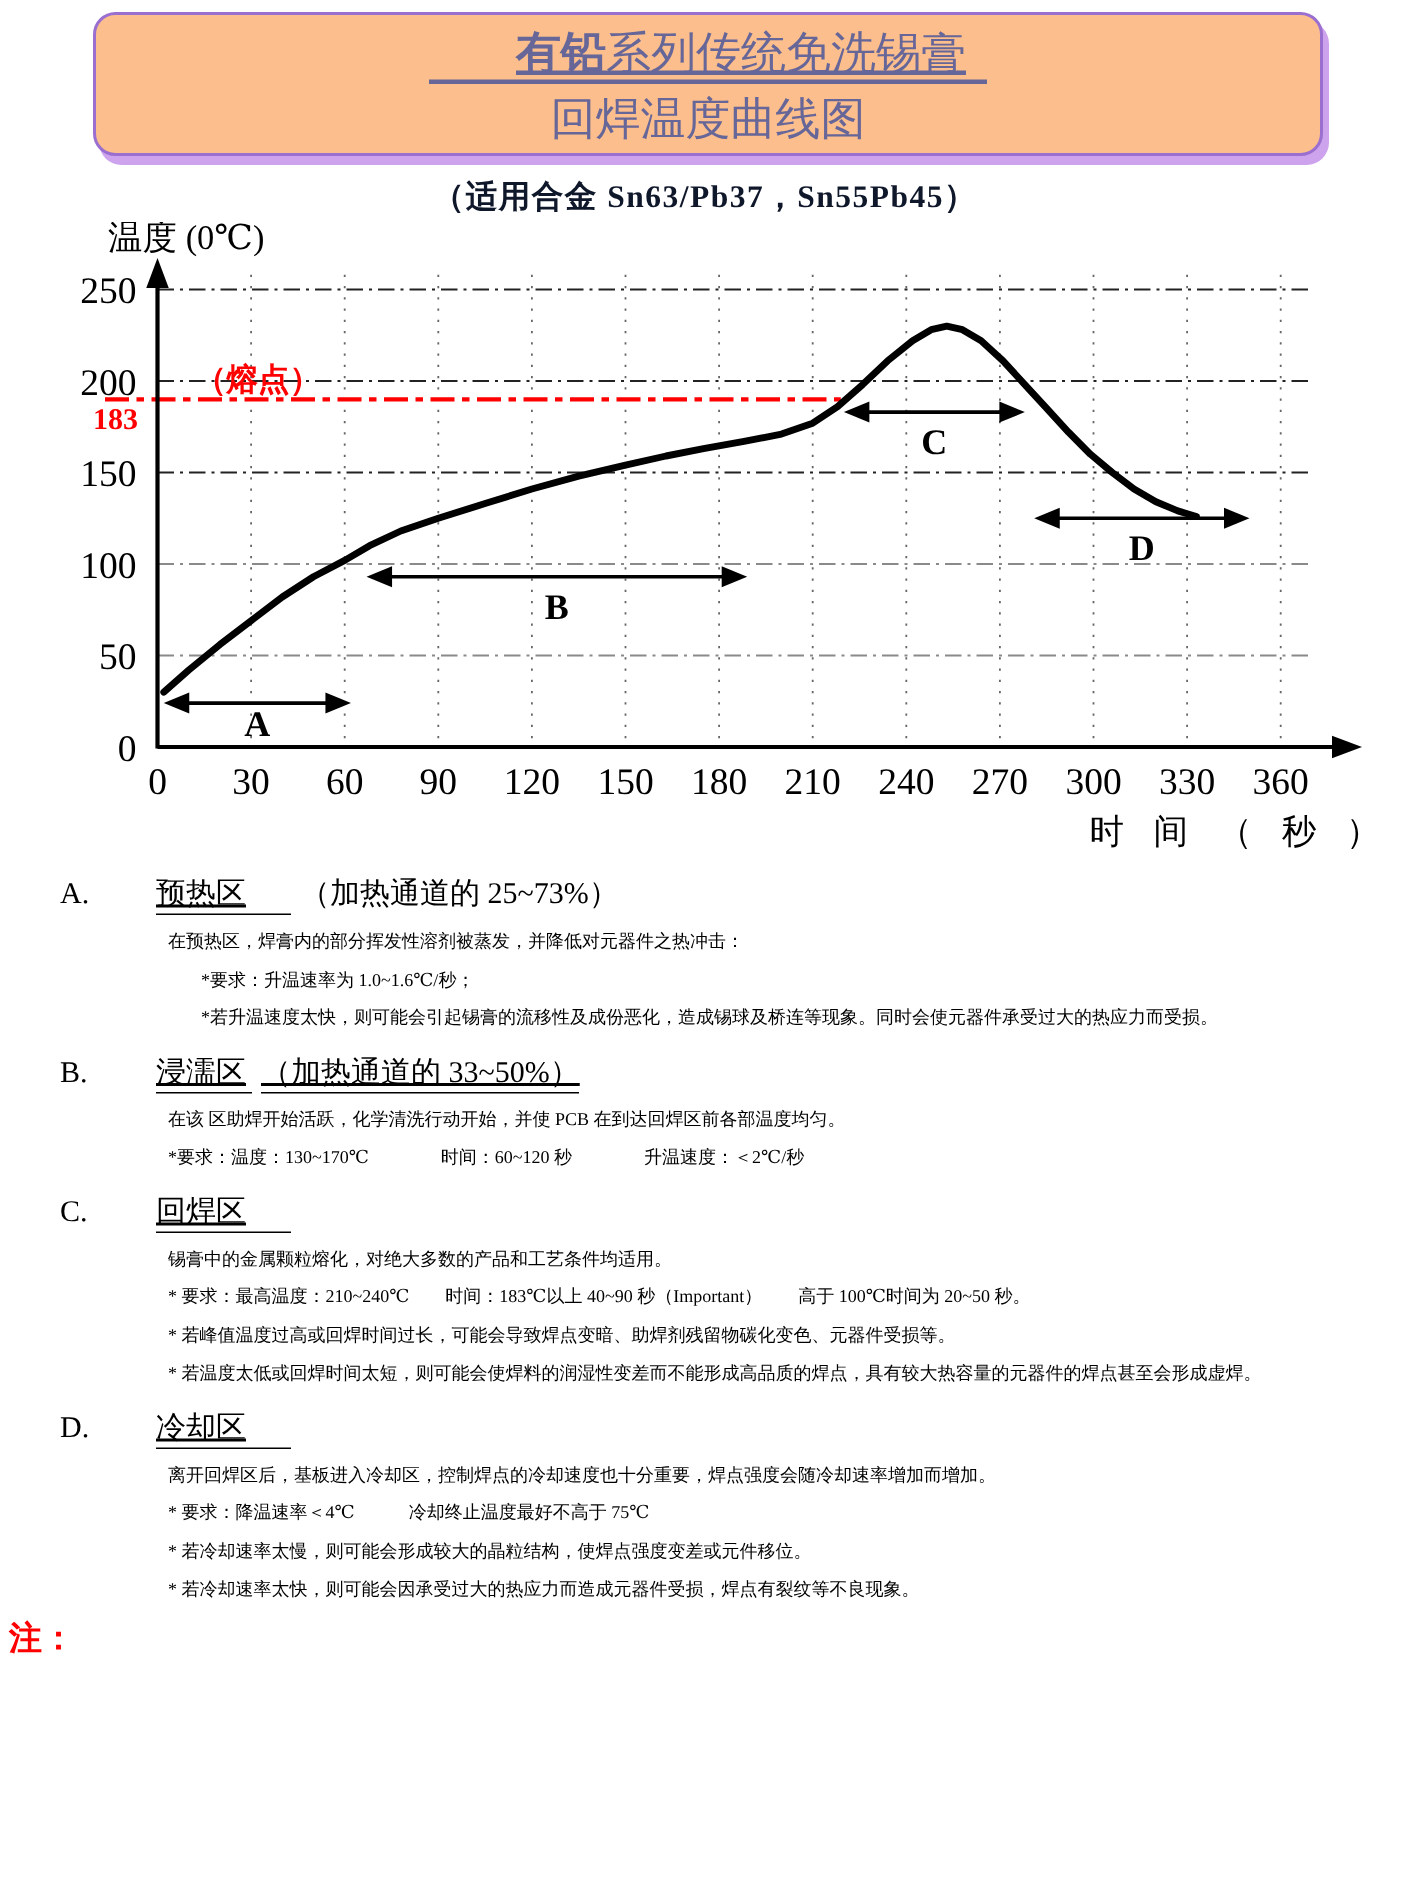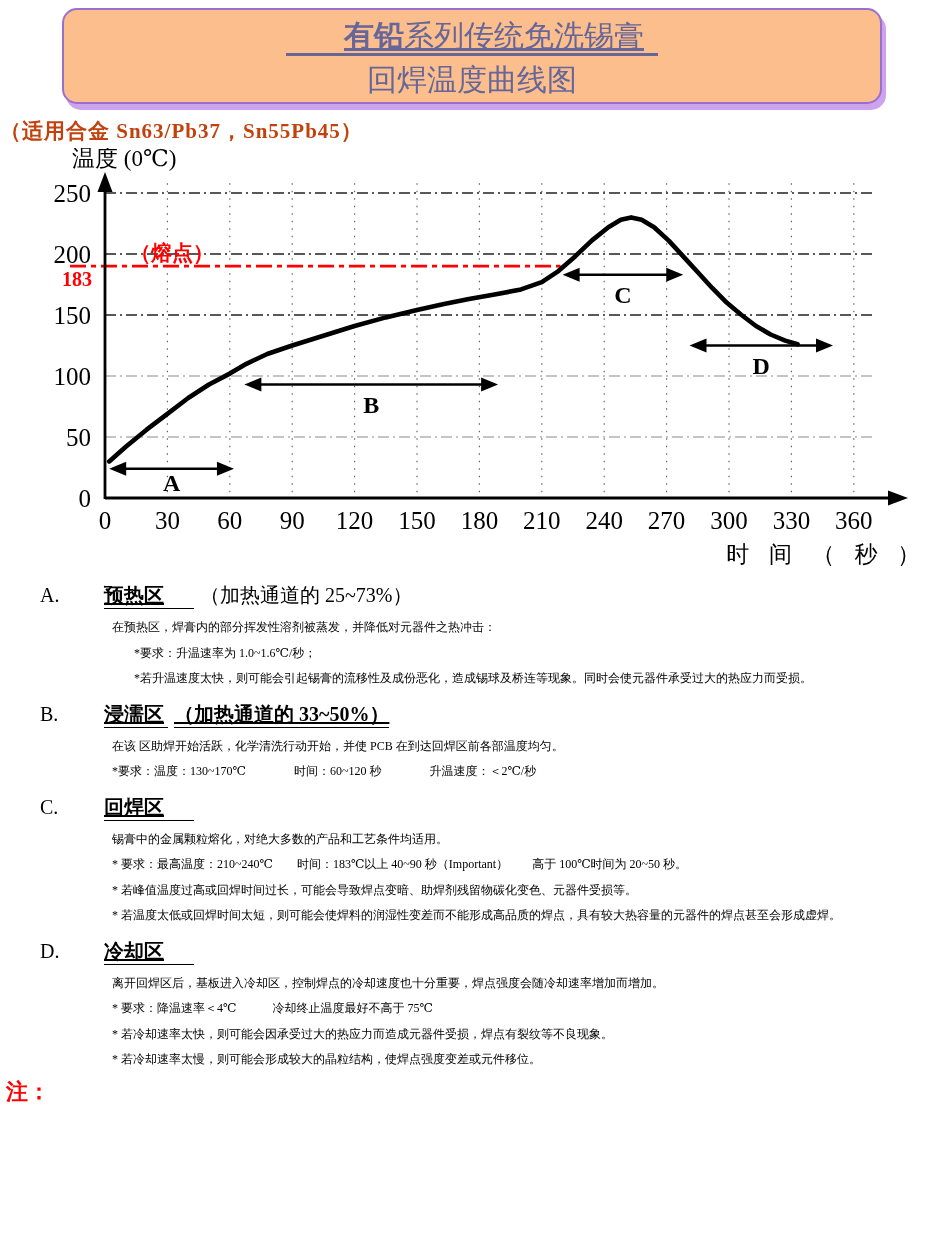--- a/index.html
+++ b/index.html
@@ -20,22 +20,22 @@
     border-radius:15px;
     box-shadow:4px 6px 0 #cda3ee;
     text-align:center;
     padding-top:4px;
   }
   .title-line { font-size:30px; line-height:44px; color:#666699; white-space:nowrap; }
   .t-ul { border-bottom:3px solid #666699; padding:0 14px 1px 58px; }
   .t-ul b { font-weight:bold; text-decoration:underline; }
   .t-ul span { text-decoration:underline; }
   .subtitle {
-    text-align:left; margin-top:13px;
-    font-size:21px; font-weight:bold; color:#c2410c;
+    text-align:center; margin-top:13px;
+    font-size:21px; font-weight:bold; color:#0f172a;
     letter-spacing:1px;
   }
 
   
   .intro {
     margin:40px 5px 0 6px;
     font-size:17.5px; line-height:25px;
     text-indent:36px;
     text-align:justify;
   }
@@ -54,21 +54,21 @@
   .zone-label { font-size:24px; font-weight:bold; fill:#000; }
   .melt-label { font-size:21px; font-weight:bold; fill:#ff0000; }
   .melt-value { font-size:20px; font-weight:bold; fill:#ff0000; }
   .ylab { font-size:23px; fill:#000; }
   .xlab { font-size:23px; fill:#000; letter-spacing:7px; }
 
   
   .sections { margin-top:0; }
   .sec-heading { margin:9px 0 6px 40px; font-size:20px; }
   .sec-prefix { display:inline-block; width:64px; }
-  .u { text-decoration:underline; border-bottom:1.5px solid #000; padding-bottom:2px;font-weight:bold; }
+  .u { text-decoration:underline; border-bottom:1.5px solid #000; padding-bottom:2px; }
   .sec-title { padding-right:4px; }
   .sec-title.pad { padding-right:30px; }
   .sec-suffix { margin-left:6px; }
   .sec-body { margin:0 8px 0 112px; font-size:12px; line-height:25.5px; text-align:justify; }
   .sec-body p { margin:0; }
   .sec-body p.indent { margin-left:22px; }
 
   
   .notes { margin-top:4px; }
   .notes-label { color:#ff0000; font-weight:bold; font-size:22px; margin:2px 0 3px 6px; font-family:"Liberation Sans",sans-serif; }
@@ -195,22 +195,22 @@
       </div>
     </div>
 
     <div class="sec">
       <div class="sec-heading">
         <span class="sec-prefix">D.</span><span class="sec-title u pad">冷却区</span>
       </div>
       <div class="sec-body">
         <p>离开回焊区后，基板进入冷却区，控制焊点的冷却速度也十分重要，焊点强度会随冷却速率增加而增加。</p>
         <p>* 要求：降温速率＜4℃　　　冷却终止温度最好不高于 75℃</p>
+        <p>* 若冷却速率太慢，则可能会形成较大的晶粒结构，使焊点强度变差或元件移位。</p>
         <p>* 若冷却速率太快，则可能会因承受过大的热应力而造成元器件受损，焊点有裂纹等不良现象。</p>
-        <p>* 若冷却速率太慢，则可能会形成较大的晶粒结构，使焊点强度变差或元件移位。</p>
       </div>
     </div>
   </div>
 
   <div class="notes">
     <div class="notes-label">注：</div>
 
   </div>
 
 </div>

